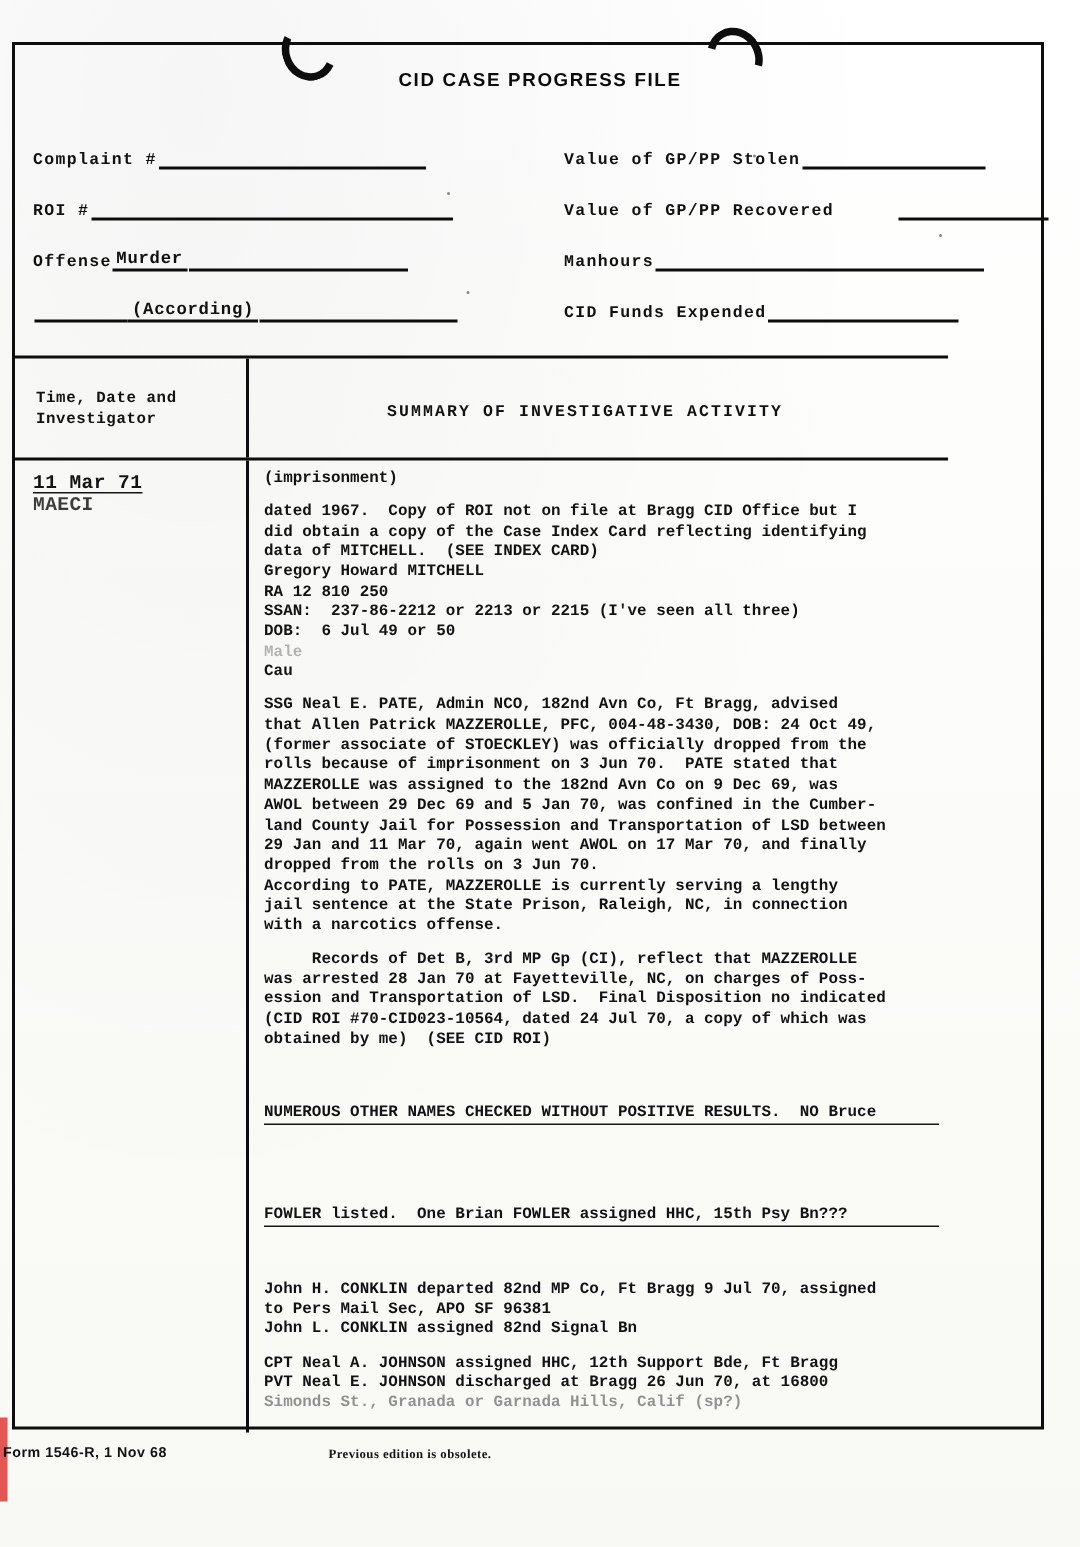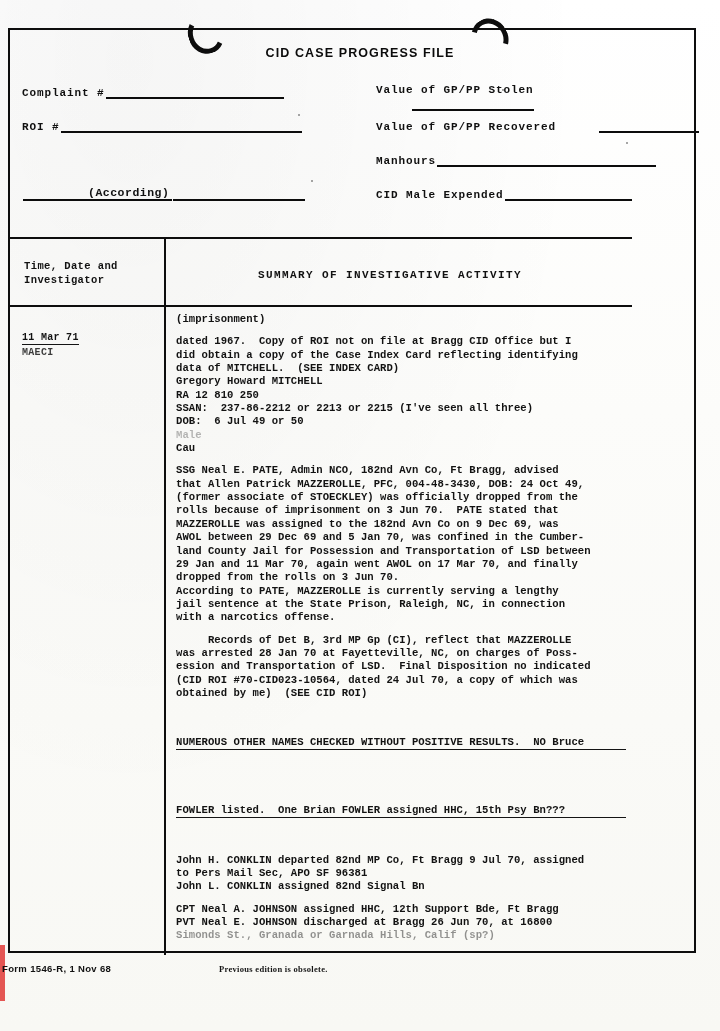--- a/index.html
+++ b/index.html
@@ -40,21 +40,21 @@
   
   #doc-title{
     position:absolute;left:0;right:0;top:46px;
     text-align:center;
     font-family:"Liberation Sans","DejaVu Sans",sans-serif;
     font-weight:bold;font-size:12.5px;letter-spacing:1.1px;
     color:#0b0b0b;
   }
 
   
-  #header-fields{position:absolute;left:8px;top:78px;width:556px;height:138px;}
+  #header-fields{position:absolute;left:8px;top:92px;width:556px;height:138px;}
   .fieldrow{position:absolute;display:flex;align-items:flex-end;white-space:nowrap;}
   .flabel{
     font-size:11px;font-weight:bold;letter-spacing:0.9px;
     color:#101010;line-height:12px;
   }
   .fline{
     border-bottom:2px solid #0c0c0c;
     height:13px;margin-left:1px;
   }
   .fval{
@@ -81,22 +81,22 @@
   }
   #th-right{
     position:absolute;left:140px;right:0;top:30px;text-align:center;
     font-size:11px;font-weight:bold;letter-spacing:1.4px;
   }
 
   #tbody{position:relative;height:648px;}
   #tbody-vrule{position:absolute;left:156px;top:0;bottom:0;width:2px;background:#0d0d0d;}
 
   #cell-left{
-    position:absolute;left:14px;top:24px;width:136px;
-    font-size:10px;font-weight:bold;line-height:13px;letter-spacing:.3px;
+    position:absolute;left:14px;top:8px;width:136px;
+    font-size:13px;font-weight:bold;line-height:13px;letter-spacing:.3px;
   }
   #cell-left .dateline{border-bottom:1.5px solid #141414;display:inline-block;padding-bottom:0px;}
   #cell-left .inv{display:block;margin-top:1px;opacity:.82;}
 
   #cell-right{
     position:absolute;left:168px;right:6px;top:6px;
     font-size:10.6px;line-height:13.35px;font-weight:bold;letter-spacing:.02px;
     color:#121212;
   }
   .para{margin:0 0 9px 0;white-space:pre-wrap;}
@@ -144,44 +144,49 @@
   <div class="fieldrow" style="left:14px;top:6px;">
     <span class="flabel">Complaint #</span>
     <span class="fline" style="width:178px;"></span>
   </div>
 
   <div class="fieldrow" style="left:14px;top:40px;">
     <span class="flabel">ROI #</span>
     <span class="fline" style="width:241px;"></span>
   </div>
 
+  <div class="fieldrow" style="left:14px;top:74px;">
+    <span class="flabel">Offense</span>
+    <span class="fval">Murder</span>
+    <span class="fline" style="width:146px;"></span>
+  </div>
 
   <div class="fieldrow" style="left:14px;top:108px;">
     <span class="fline" style="width:62px;"></span>
     <span class="fval">(According)</span>
     <span class="fline" style="width:132px;"></span>
   </div>
 
-  <div class="fieldrow" style="left:368px;top:6px;flex-direction:column;">
+  <div class="fieldrow" style="left:368px;top:6px;">
     <span class="flabel">Value of GP/PP Stolen</span>
     <span class="fline" style="width:122px;"></span>
   </div>
 
   <div class="fieldrow" style="left:368px;top:40px;gap:42px;">
     <span class="flabel">Value of GP/PP Recovered</span>
     <span class="fline" style="width:100px;"></span>
   </div>
 
   <div class="fieldrow" style="left:368px;top:74px;">
     <span class="flabel">Manhours</span>
     <span class="fline" style="width:219px;"></span>
   </div>
 
   <div class="fieldrow" style="left:368px;top:108px;">
-    <span class="flabel">CID Male Expended</span>
+    <span class="flabel">CID Funds Expended</span>
     <span class="fline" style="width:127px;"></span>
   </div>
 
   <span class="speck" style="left:494px;top:11px;width:2px;height:2px;"></span>
   <span class="speck" style="left:618px;top:64px;width:2px;height:2px;"></span>
   <span class="speck" style="left:290px;top:36px;width:2px;height:2px;"></span>
   <span class="speck" style="left:303px;top:102px;width:2px;height:2px;"></span>
 </div>
 
 <div id="table">

